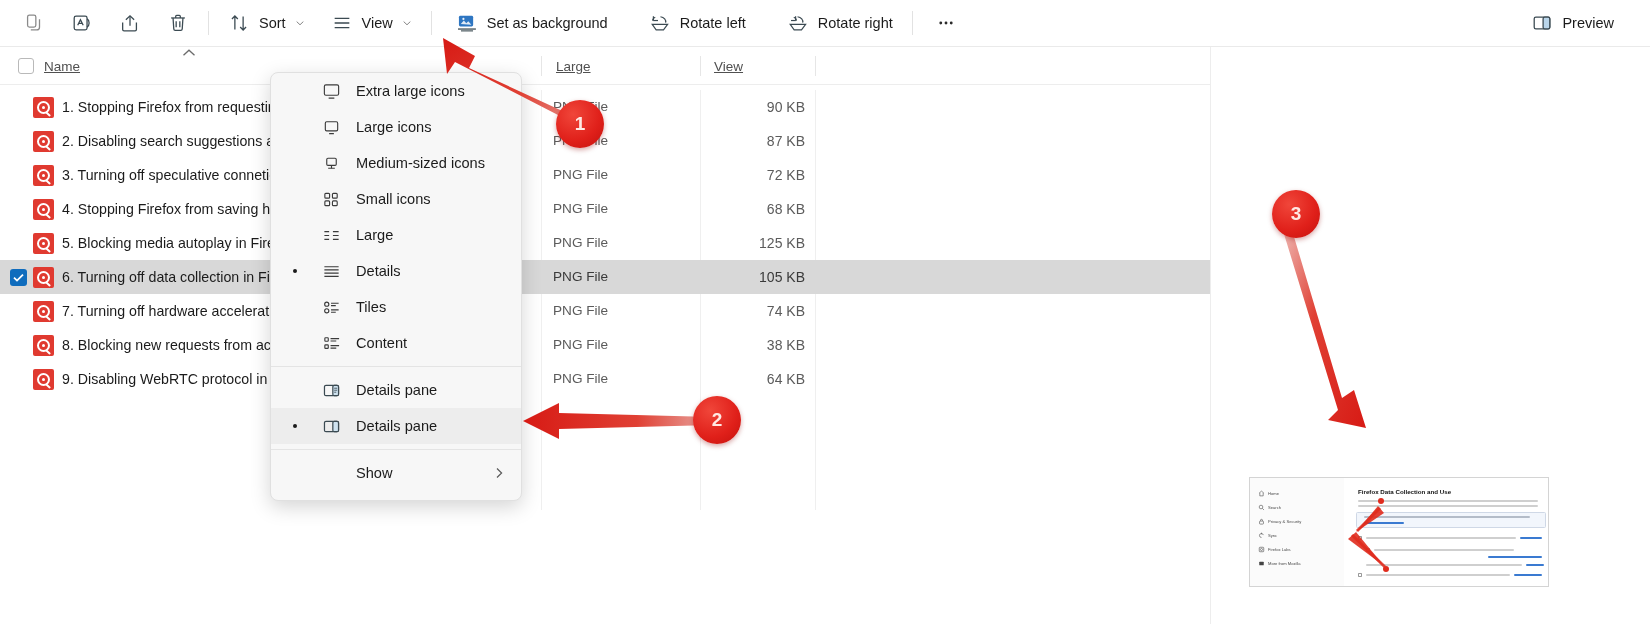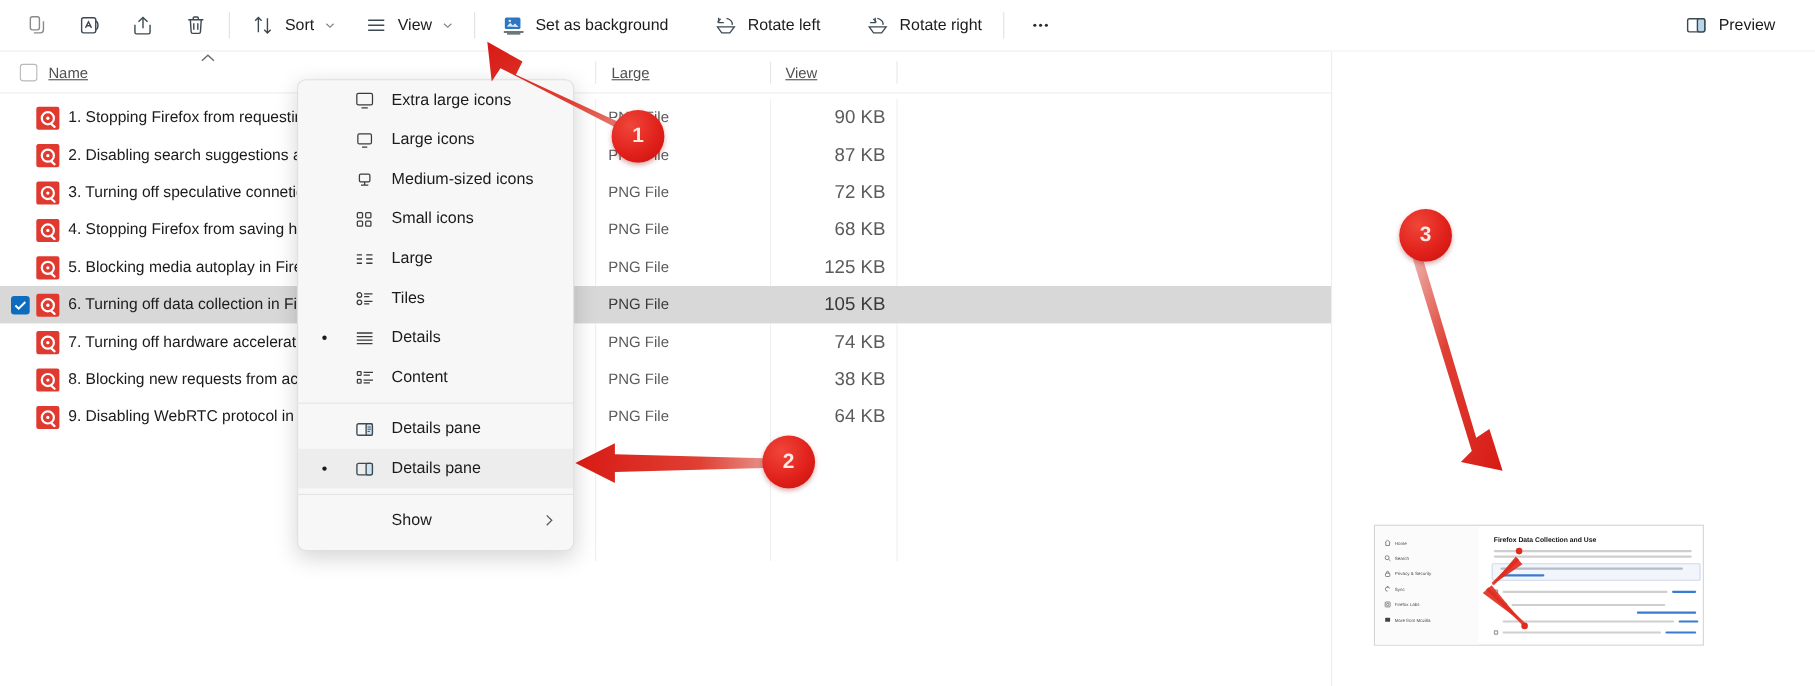--- a/index.html
+++ b/index.html
@@ -80,21 +80,21 @@
     position:absolute; right:3px; bottom:3px; width:6px; height:2.4px;
     background:#ffffff; transform:rotate(42deg); border-radius:1px;
   }
   .fname {
     position:absolute; left:62px; top:0; height:34px; line-height:34px;
     width:208px; overflow:hidden; white-space:nowrap;
   }
   .ftype { position:absolute; left:553px; top:0; height:34px; line-height:34px;
            font-size:13.6px; color:#5b5b5b; }
   .fsize { position:absolute; left:700px; width:105px; top:0; height:34px;
-           line-height:34px; text-align:right; font-size:17px; color:#5b5b5b; }
+           line-height:34px; text-align:right; font-size:14px; color:#5b5b5b; }
   .row.selected .ftype, .row.selected .fsize { color:#3a3a3a; }
 
   
   .listrule { position:absolute; width:1px; background:#efefef; }
 
   
   #viewmenu {
     position:absolute; left:270px; top:72px; width:252px; height:429px;
     background:#f7f7f7;
     border:1px solid #e0e0e0; border-radius:8px;
@@ -413,33 +413,33 @@
         </svg></span>
       <span class="mi-label">Small icons</span>
     </div>
     <div class="mi">
       <span class="mi-icon"><svg viewBox="0 0 20 20" fill="none" stroke="#3b3b3b" stroke-width="1.3">
           <path d="M2.5 6h5M2.5 10h5M2.5 14h5M11.5 6h6M11.5 10h6M11.5 14h6"></path>
         </svg></span>
       <span class="mi-label">Large</span>
     </div>
     <div class="mi">
+      <span class="bullet"></span>
+      <span class="mi-icon"><svg viewBox="0 0 20 20" fill="none" stroke="#3b3b3b" stroke-width="1.3">
+          <path d="M2.5 5h15M2.5 8.4h15M2.5 11.8h15M2.5 15.2h15"></path>
+        </svg></span>
+      <span class="mi-label">Details</span>
+    </div>
+    <div class="mi">
       <span class="mi-icon"><svg viewBox="0 0 20 20" fill="none" stroke="#3b3b3b" stroke-width="1.2">
           <circle cx="5" cy="6.5" r="2.2"></circle>
           <circle cx="5" cy="13.5" r="2.2"></circle>
           <path d="M9.5 5.5h8M9.5 8h5M9.5 12.5h8M9.5 15h5"></path>
         </svg></span>
       <span class="mi-label">Tiles</span>
-    </div>
-    <div class="mi">
-      <span class="bullet"></span>
-      <span class="mi-icon"><svg viewBox="0 0 20 20" fill="none" stroke="#3b3b3b" stroke-width="1.3">
-          <path d="M2.5 5h15M2.5 8.4h15M2.5 11.8h15M2.5 15.2h15"></path>
-        </svg></span>
-      <span class="mi-label">Details</span>
     </div>
     <div class="mi">
       <span class="mi-icon"><svg viewBox="0 0 20 20" fill="none" stroke="#3b3b3b" stroke-width="1.2">
           <rect x="3" y="4" width="3.6" height="3.6" rx=".7"></rect>
           <rect x="3" y="11.5" width="3.6" height="3.6" rx=".7"></rect>
           <path d="M9 4.8h9M9 7.4h6M9 12.2h9M9 14.8h6"></path>
         </svg></span>
       <span class="mi-label">Content</span>
     </div>
     <div class="msep"></div>

